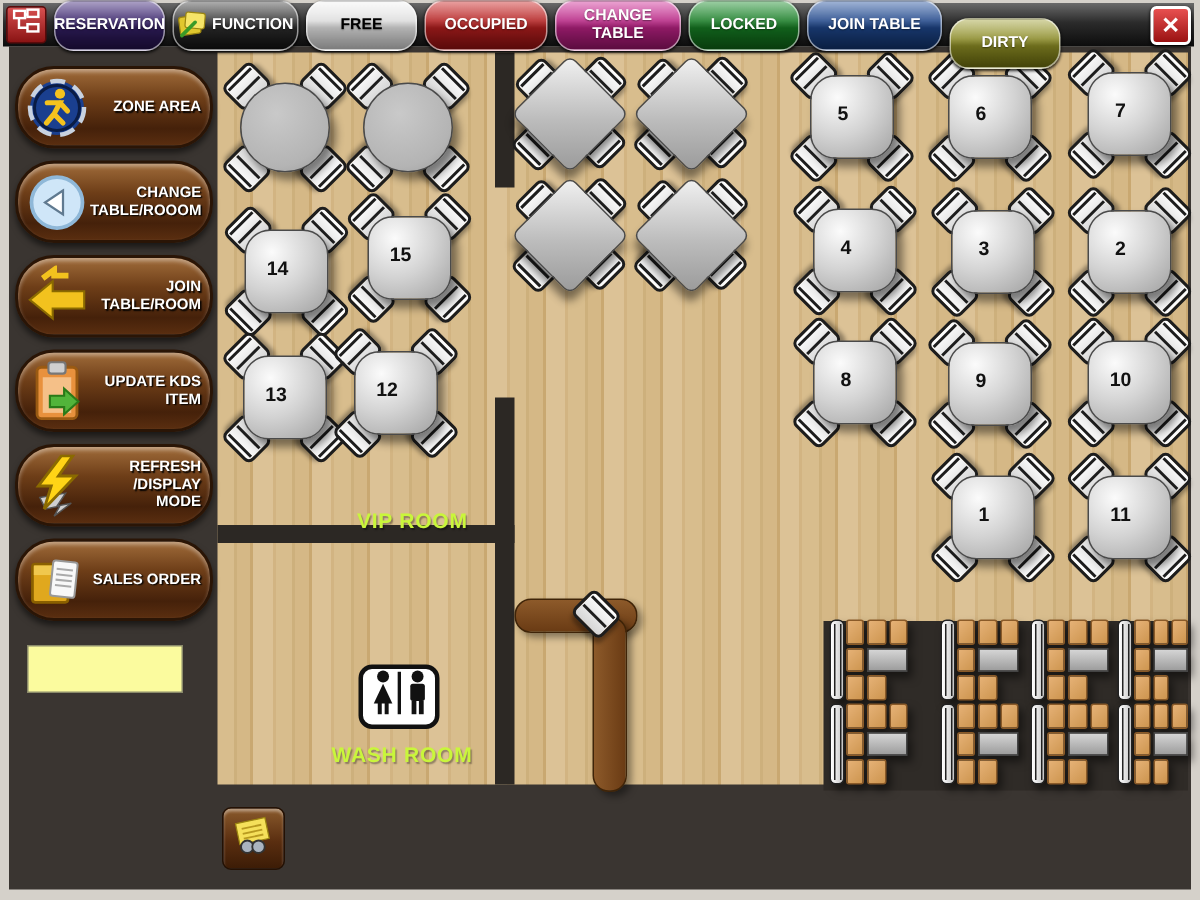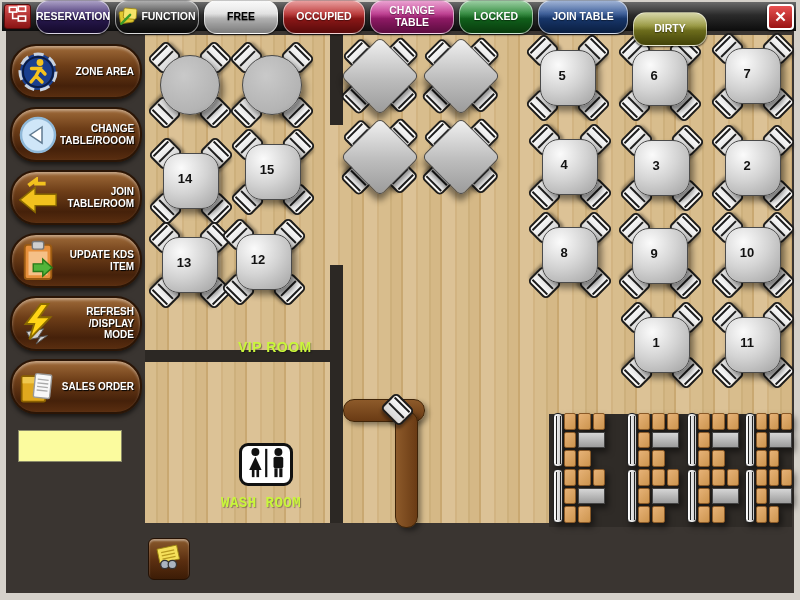--- a/index.html
+++ b/index.html
@@ -140,21 +140,21 @@
     <div class="wall wall-v1"></div>
     <div class="wall wall-v2"></div>
     <div class="wall wall-h1"></div>
     <div class="booth-platform"></div>
 
     <div class="counter-h"></div>
     <div class="counter-v"></div>
     <div class="chair counter-chair"></div>
 
     <div class="room-label vip-label" style="color: rgb(201, 246, 59);">VIP ROOM</div>
-    <div class="room-label wash-label" style="color: rgb(201, 246, 59); font-family: Liberation Mono, monospace;">WASH ROOM</div>
+    <div class="room-label wash-label" style="color: rgb(201, 246, 59);">WASH ROOM</div>
 
     <div class="wash-sign">
       <span>
         <svg viewBox="0 0 52 40" width="46" height="36">
           <circle cx="14" cy="7.5" r="4.5" fill="#111"></circle>
           <path d="M14 13 L7 28 L21 28 Z" fill="#111"></path>
           <rect x="10" y="27" width="3" height="9" fill="#111"></rect>
           <rect x="15.2" y="27" width="3" height="9" fill="#111"></rect>
           <rect x="25" y="4" width="2.5" height="32" fill="#111"></rect>
           <circle cx="40" cy="7.5" r="4.5" fill="#111"></circle>

